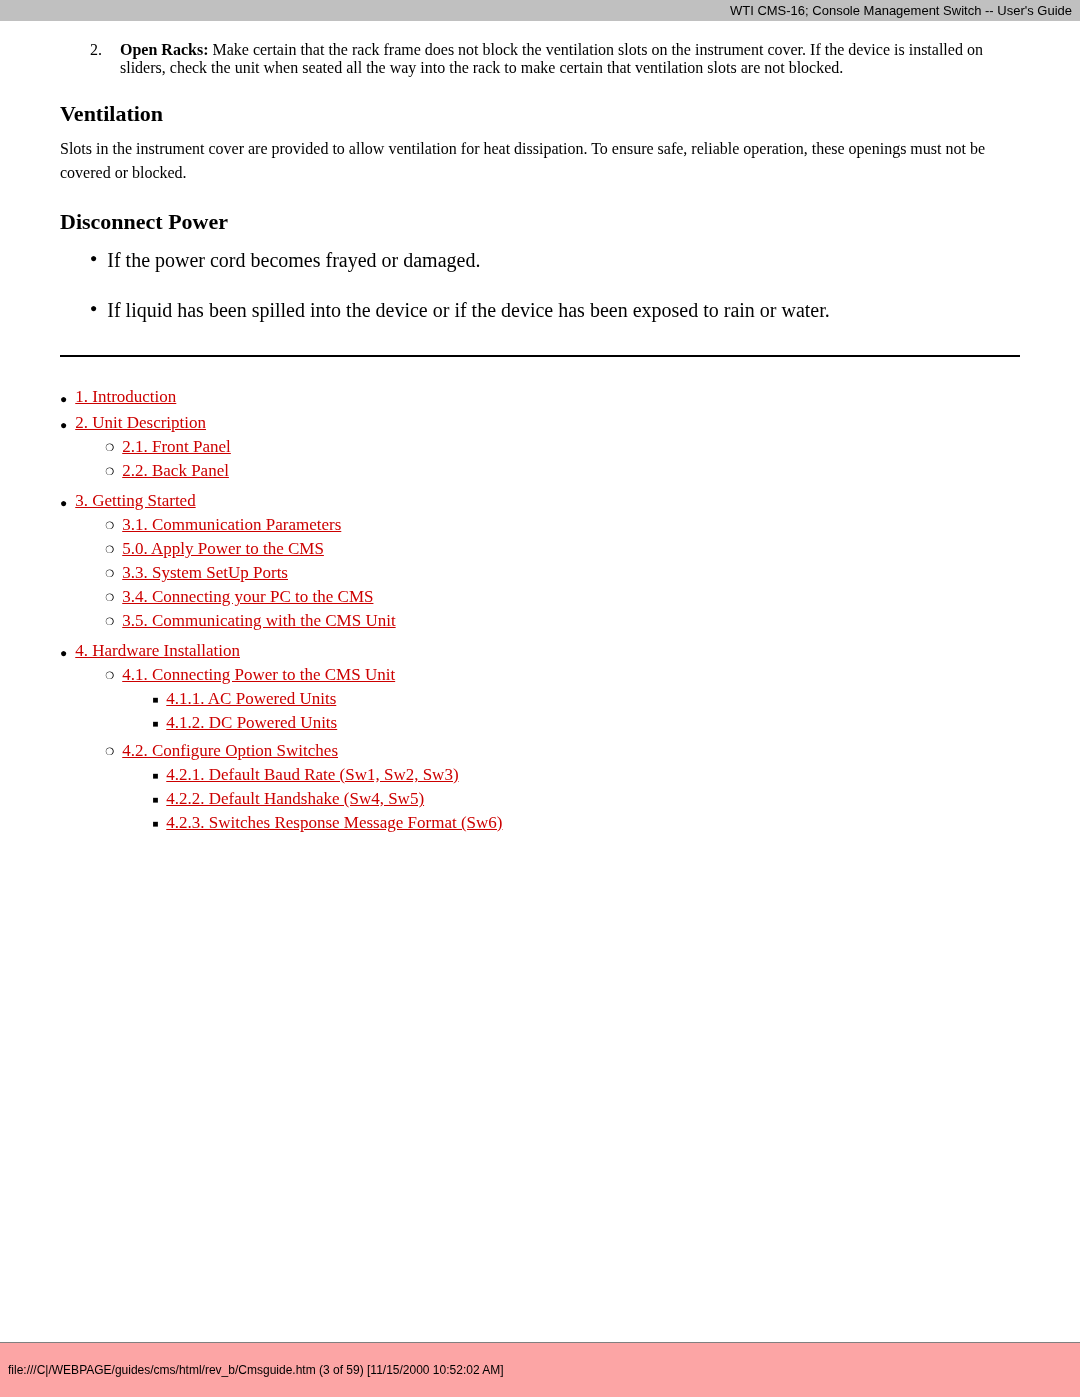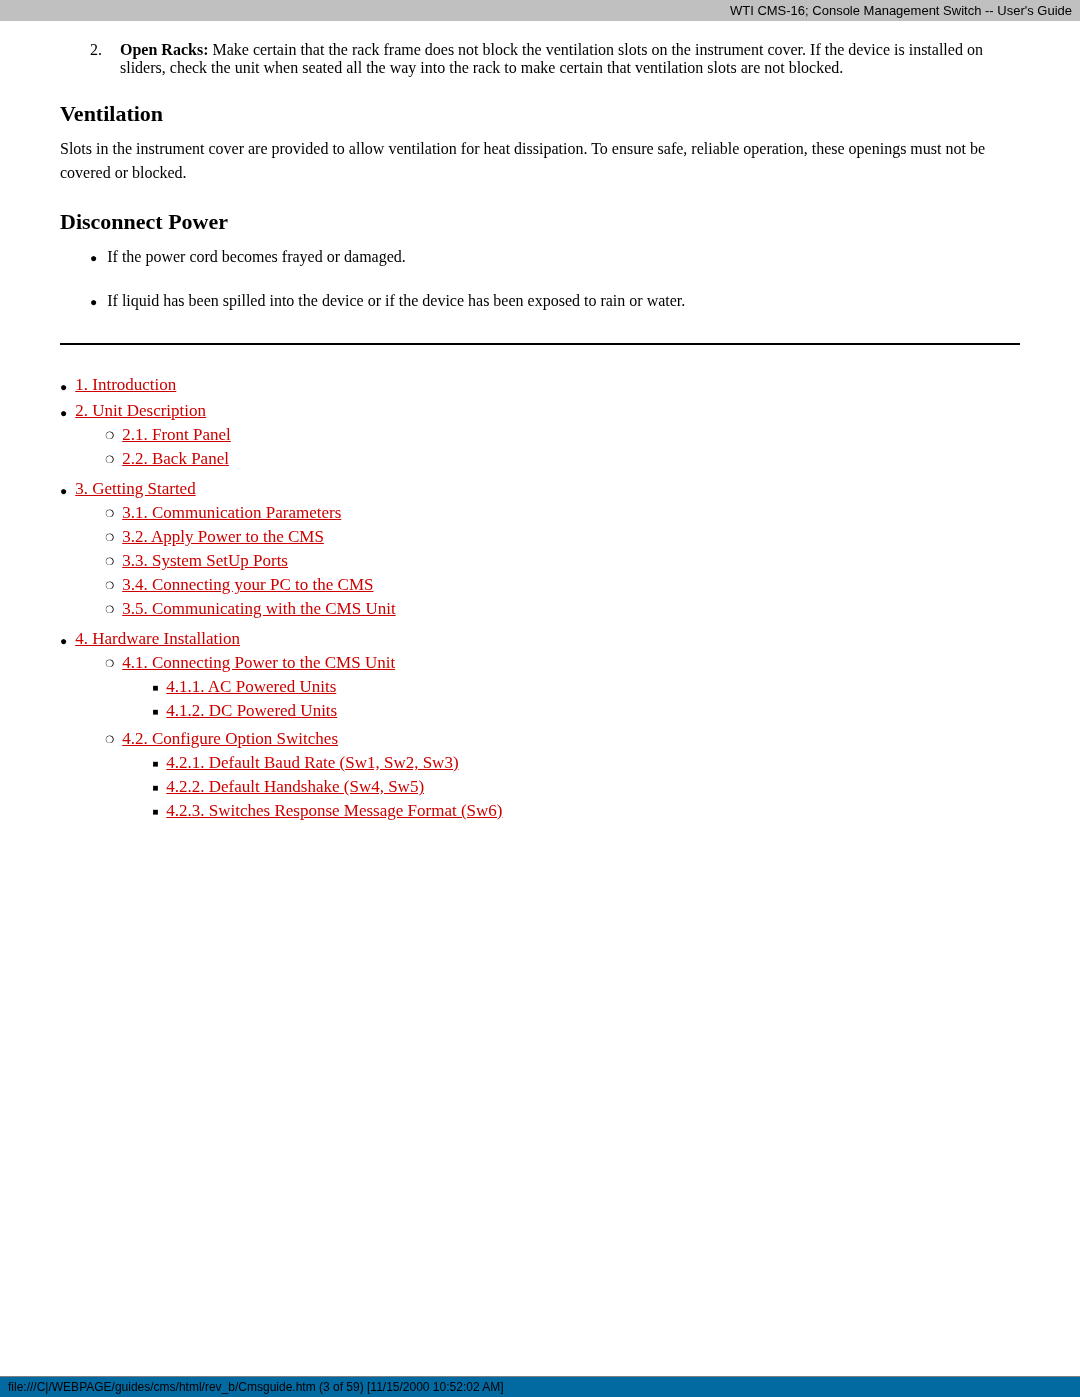--- a/index.html
+++ b/index.html
@@ -61,21 +61,21 @@
     .bullet-list {
       list-style: none;
       padding-left: 30px;
       margin-bottom: 15px;
     }
 
     .bullet-list li {
       display: flex;
       align-items: flex-start;
       margin-bottom: 20px;
-      font-size: 16px;
+      font-size: 20px;
       line-height: 1.5;
     }
 
     .bullet-list li::before {
       content: "●";
       margin-right: 10px;
       font-size: 12px;
       margin-top: 4px;
     }
 
@@ -154,22 +154,22 @@
       font-size: 10px;
       margin-top: 5px;
       color: #000;
     }
 
     .status-bar {
       position: fixed;
       bottom: 0;
       left: 0;
       width: 1080px;
-      background-color: #0369a1;
-      padding: 3px 8px;
+      background-color: #fca5a5;
+      padding: 20px 8px;
       font-size: 12px;
       font-family: Arial, sans-serif;
       color: #000;
       border-top: 1px solid #808080;
     }
   </style>
 </head>
 <body>
 
 <div class="title-bar">
@@ -231,21 +231,21 @@
       <span class="bullet">●</span>
       <div>
         <a class="toc-link" href="#gettingstarted">3.  Getting Started</a>
         <ul class="toc-sub-list">
           <li>
             <span class="sub-bullet">❍</span>
             <a class="toc-link" href="#commparams">3.1.  Communication Parameters</a>
           </li>
           <li>
             <span class="sub-bullet">❍</span>
-            <a class="toc-link" href="#applypower">3.2.  Apply Power to the CMS</a>
+            <a class="toc-link" href="#applypower">5.0.  Apply Power to the CMS</a>
           </li>
           <li>
             <span class="sub-bullet">❍</span>
             <a class="toc-link" href="#setupports">3.3.  System SetUp Ports</a>
           </li>
           <li>
             <span class="sub-bullet">❍</span>
             <a class="toc-link" href="#connectpc">3.4.  Connecting your PC to the CMS</a>
           </li>
           <li>

